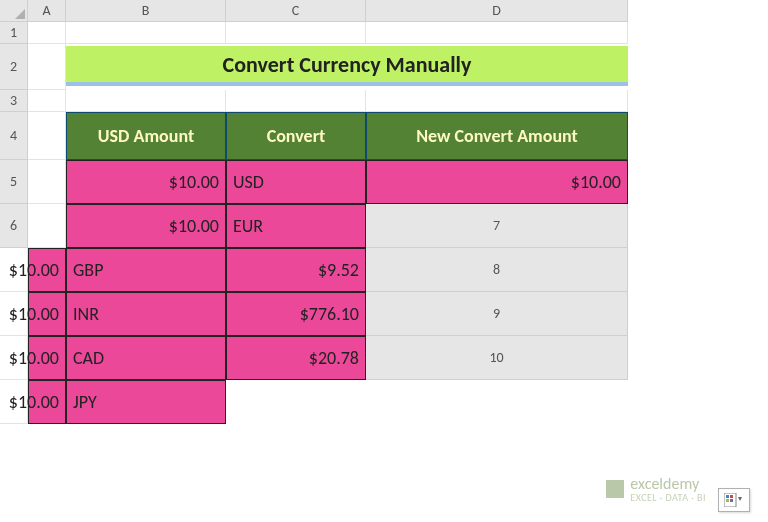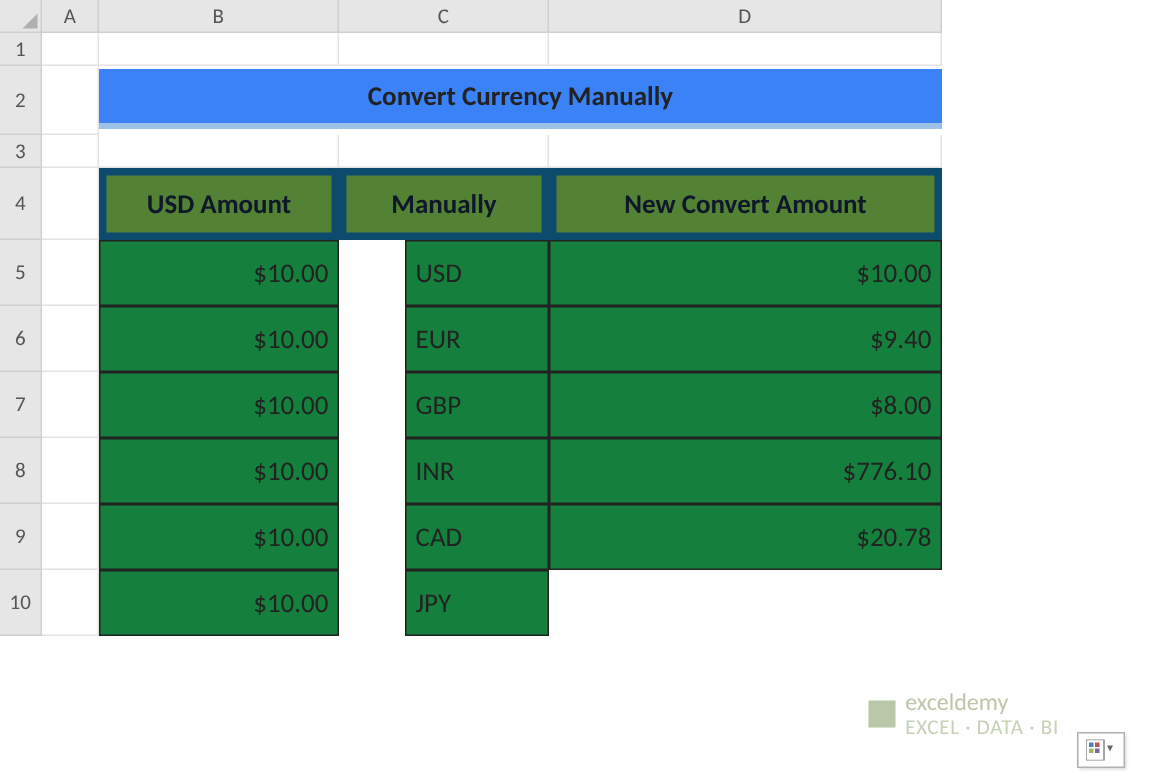--- a/index.html
+++ b/index.html
@@ -41,69 +41,69 @@
     border-bottom:10px solid #b0b0b0;
   }
   .cell {
     border-right: 1px solid #e3e3e3;
     border-bottom: 1px solid #e3e3e3;
     background: #fff;
   }
   .title-banner {
     grid-column: 3 / 6;
     grid-row: 3;
-    background: #3b82f6;
+    background: #bef264;
     border-bottom: 4px solid #9bc2e6;
     display:flex;
     align-items:center;
     justify-content:center;
     font-weight:bold;
-    font-size:18px;
+    font-size:22px;
     color:#222;
     margin: 2px 0 4px 0;
   }
   .th {
     background: #548235;
-    color: #0f172a;
+    color: #fef9c3;
     font-weight: bold;
     font-size: 18px;
     display:flex;
     align-items:center;
     justify-content:center;
-    border: 5px solid #0c4a6e;
+    border: 1px solid #0c4a6e;
   }
   .td {
     border: 1px solid #222;
-    background:#15803d;
+    background:#ec4899;
     display:flex;
     align-items:center;
     padding: 4px 6px;
     font-size:18px;
     color:#222;
   }
   .td.right { justify-content:flex-end; }
-  .td.left { justify-content:flex-start;margin-left:44px; }
+  .td.left { justify-content:flex-start; }
   .watermark {
     position:absolute;
     right: 62px;
-    bottom: 29px;
+    bottom: 18px;
     font-size: 16px;
     color: #b8c8a8;
     display:flex;
     align-items:center;
     gap:6px;
   }
   .watermark .icon {
     width:18px; height:18px;
     background:#b8c8a8;
     display:inline-block;
   }
   .watermark .sub {
     display:block;
-    font-size:14px;
+    font-size:10px;
     letter-spacing:0.5px;
     color:#c4d2b6;
     margin-top:-2px;
   }
   .paste-options {
     position:absolute;
     right:18px;
     bottom:10px;
     width:32px;
     height:24px;
@@ -139,40 +139,39 @@
 
   <div class="rowhead">3</div>
   <div class="cell"></div>
   <div class="cell"></div>
   <div class="cell"></div>
   <div class="cell"></div>
 
   <div class="rowhead">4</div>
   <div class="cell"></div>
   <div class="th">USD Amount</div>
-  <div class="th">Manually</div>
+  <div class="th">Convert</div>
   <div class="th">New Convert Amount</div>
 
   <div class="rowhead">5</div>
   <div class="cell"></div>
   <div class="td right">$10.00</div>
   <div class="td left">USD</div>
   <div class="td right">$10.00</div>
 
   <div class="rowhead">6</div>
   <div class="cell"></div>
   <div class="td right">$10.00</div>
   <div class="td left">EUR</div>
-  <div class="td right">$9.40</div>
 
   <div class="rowhead">7</div>
   <div class="cell"></div>
   <div class="td right">$10.00</div>
   <div class="td left">GBP</div>
-  <div class="td right">$8.00</div>
+  <div class="td right">$9.52</div>
 
   <div class="rowhead">8</div>
   <div class="cell"></div>
   <div class="td right">$10.00</div>
   <div class="td left">INR</div>
   <div class="td right">$776.10</div>
 
   <div class="rowhead">9</div>
   <div class="cell"></div>
   <div class="td right">$10.00</div>

